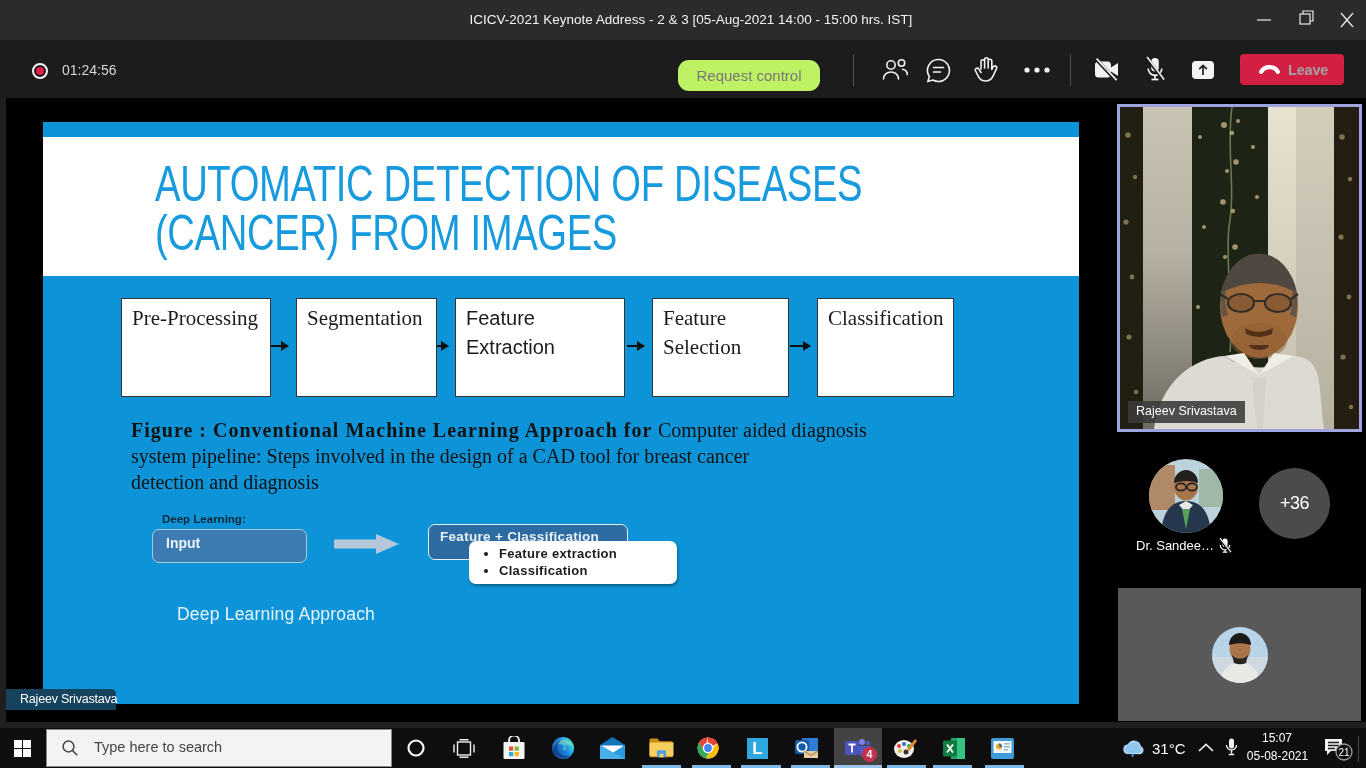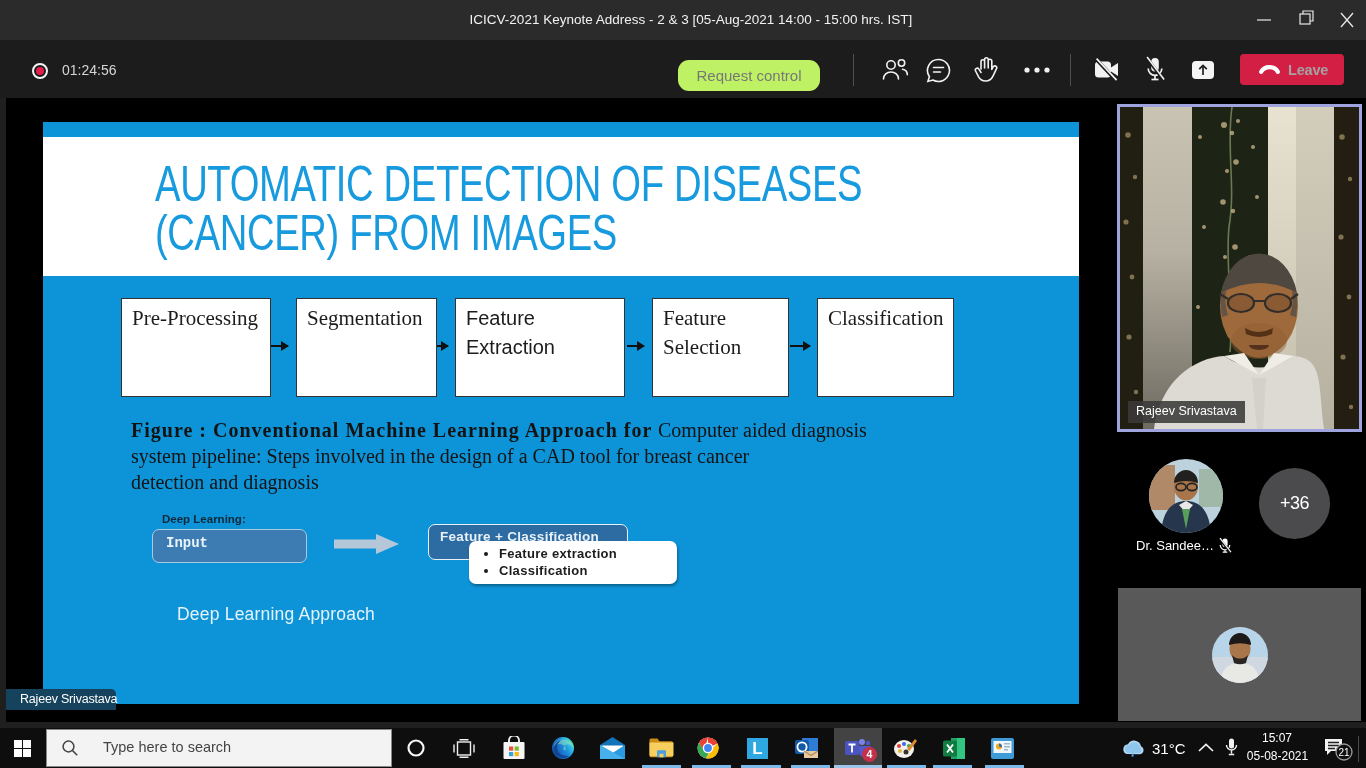--- a/index.html
+++ b/index.html
@@ -39,21 +39,21 @@
     line-height:29px; }
   .farr { position:absolute; top:223px; height:2px; background:#111; }
   .farr:after { content:""; position:absolute; right:-1px; top:-4px; border-left:8px solid #111;
     border-top:5px solid transparent; border-bottom:5px solid transparent; }
   #figcap { position:absolute; left:88px; top:296px; font-family:"Liberation Serif", serif;
     font-size:20px; line-height:25.8px; color:#131313; white-space:pre; }
   #figcap b { letter-spacing:1px; }
   #dl-label { position:absolute; left:119px; top:391px; font-size:11.5px; font-weight:bold; color:#10293a; }
   #inputbox { position:absolute; left:109px; top:407px; width:155px; height:34px; background:#3d7cb3;
     border:1.5px solid #a7cbe2; border-radius:7px; color:#e9f3f9; font-weight:bold; font-size:14px;
-    padding:5px 0 0 13px;font-family:Liberation Mono, monospace; }
+    padding:5px 0 0 13px; }
   #fcbox { position:absolute; left:385px; top:402px; width:200px; height:36px; background:#2d6ba3;
     border:1.5px solid #e8f0f6; border-radius:7px; color:#e8f1f8; font-weight:bold; font-size:13.5px;
     padding:4px 0 0 11px; letter-spacing:0.3px; }
   #bullets { position:absolute; left:426px; top:419px; width:208px; height:43px; background:#fff;
     border-radius:7px; box-shadow:1px 2px 3px rgba(0,0,0,.35); color:#1c1c1c; font-weight:bold;
     font-size:13px; letter-spacing:0.3px; line-height:16.5px; padding:5px 0 0 18px; }
   #bullets li { margin-left:12px; }
   #dla { position:absolute; left:134px; top:482px; font-size:17.5px; color:#e6f3fb; letter-spacing:0.2px; }
 
   #namelabel { left:6px; top:689px; width:110px; height:21px; background:#15425d;
@@ -67,21 +67,21 @@
     color:#fff; font-size:12.5px; padding:3px 8px 0 8px; }
   .avlabel { color:#fff; font-size:13px; }
   #plus36 { left:1259px; top:468px; width:71px; height:71px; border-radius:50%; background:#4b4b4e;
     color:#fff; font-size:18px; letter-spacing:-0.5px; text-align:center; line-height:71px; }
   #graytile { left:1118px; top:588px; width:243px; height:133px; background:#595959; }
 
   
   #taskbar { left:0; top:728px; width:1366px; height:40px; background:#0e0e0e; }
   #searchbox { left:46px; top:729px; width:346px; height:38px; background:#f3f3f3;
     border:1px solid #888; color:#444; font-size:14.5px; }
-  #searchbox span { position:absolute; left:56px; top:9px; }
+  #searchbox span { position:absolute; left:47px; top:9px; }
   .tbtime { color:#fff; font-size:12px; text-align:center; }
 </style>
 </head>
 <body>
 
   <div class="abs" id="titlebar"></div>
   <div class="abs" id="titletext">ICICV-2021 Keynote Address - 2 &amp; 3 [05-Aug-2021 14:00 - 15:00 hrs. IST]</div>
   <svg class="abs" style="left:1255px;top:0" width="20" height="40">
     <line x1="2" y1="20" x2="16" y2="20" stroke="#e8e8e8" stroke-width="1.2"></line>
   </svg>

